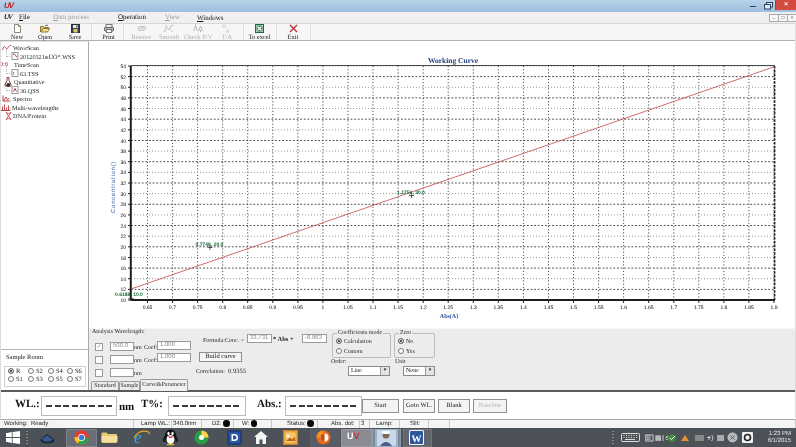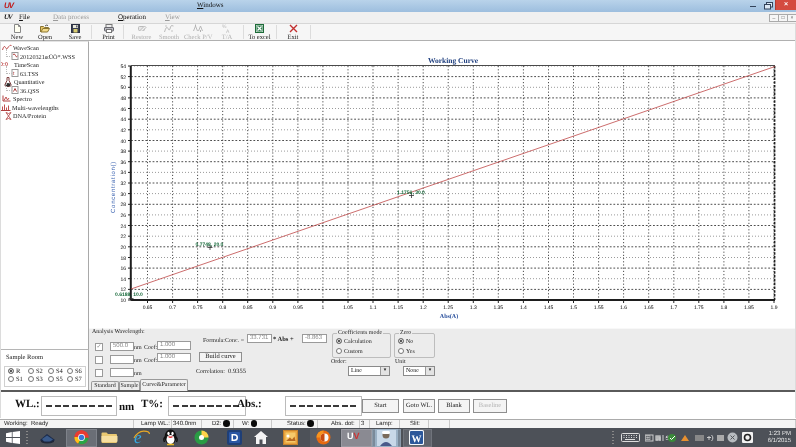--- a/index.html
+++ b/index.html
@@ -72,21 +72,21 @@
   <div class="abs" id="closebtn">
       <span>×</span>
     </div>
 
   <div class="abs" id="menubar"></div>
   <div class="mitem uvlogo" style="left:4px;top:13px;font-size:7px;">UV</div>
   <div class="mitem" style="left:19px;top:13px;"><u>F</u>ile</div>
   <div class="mitem mgray" style="left:53px;top:13px;"><u>D</u>ata process</div>
   <div class="mitem" style="left:118px;top:13px;"><u>O</u>peration</div>
   <div class="mitem mgray" style="left:165px;top:13px;"><u>V</u>iew</div>
-  <div class="mitem" style="left:197px;top:1px;"><u>W</u>indows</div>
+  <div class="mitem" style="left:197px;top:14px;"><u>W</u>indows</div>
   <div class="abs" style="left:769px;top:14px;width:8px;height:6px;border:1px solid #aaa;background:#f6f6f6;font-size:5px;line-height:5px;text-align:center;color:#555;">_</div>
   <div class="abs" style="left:778px;top:14px;width:8px;height:6px;border:1px solid #aaa;background:#f6f6f6;font-size:5px;line-height:6px;text-align:center;color:#555;">□</div>
   <div class="abs" style="left:787px;top:14px;width:8px;height:6px;border:1px solid #aaa;background:#f6f6f6;font-size:5px;line-height:6px;text-align:center;color:#555;">×</div>
 
   <div class="abs" id="toolbar"></div>
   <div class="tbtn" style="left:4px;top:24px;width:26px;"><span class="ic" style="width:auto;height:9px;"><svg width="9" height="9" viewBox="0 0 9 9">
           <path d="M1.5 .5h4l2 2v6h-6z" fill="#fffff2" stroke="#888"></path>
           <path d="M5.5 .5v2h2" fill="none" stroke="#888"></path>
         </svg></span>New</div>
   <div class="tbtn" style="left:32px;top:24px;width:26px;"><span class="ic" style="width:auto;height:9px;"><svg width="10" height="9" viewBox="0 0 10 9">
@@ -410,21 +410,21 @@
   <div class="abs" id="wlrow"></div>
   <div class="wlabel" style="left:15px;top:398px;">WL.:</div>
   <div class="wbox" style="left:41px;top:396px;width:74px;height:18px;">
       <span class="dash" style="width:66px;"></span>
     </div>
   <div class="wlabel" style="left:119px;top:401px;">nm</div>
   <div class="wlabel" style="left:141px;top:398px;">T%:</div>
   <div class="wbox" style="left:168px;top:396px;width:76px;height:18px;">
       <span class="dash" style="width:66px;"></span>
     </div>
-  <div class="wlabel" style="left:237px;top:398px;">Abs.:</div>
+  <div class="wlabel" style="left:257px;top:398px;">Abs.:</div>
   <div class="wbox" style="left:285px;top:396px;width:75px;height:18px;">
       <span class="dash" style="width:66px;"></span>
     </div>
   <div class="btn" style="left:362px;top:399px;width:35px;height:12px;line-height:12px;">Start</div>
   <div class="btn" style="left:403px;top:399px;width:30px;height:12px;line-height:12px;">Goto WL.</div>
   <div class="btn" style="left:438px;top:399px;width:30px;height:12px;line-height:12px;">Blank</div>
   <div class="btn" style="left:473px;top:399px;width:32px;height:12px;line-height:12px;color:#b5b5b5;">Baseline</div>
 
   <div class="abs" style="left:0;top:41px;width:1px;height:377px;background:#dcdcdc;"></div>
   <div class="abs" style="left:795px;top:24px;width:1px;height:394px;background:#dcdcdc;"></div>

